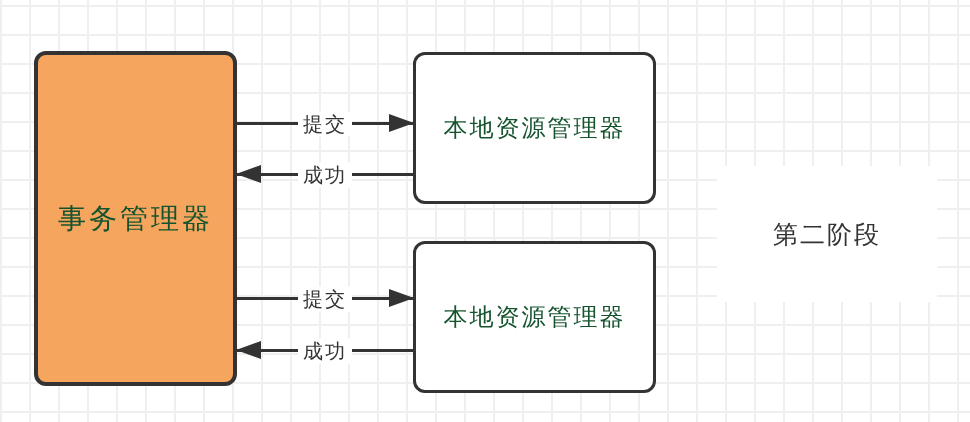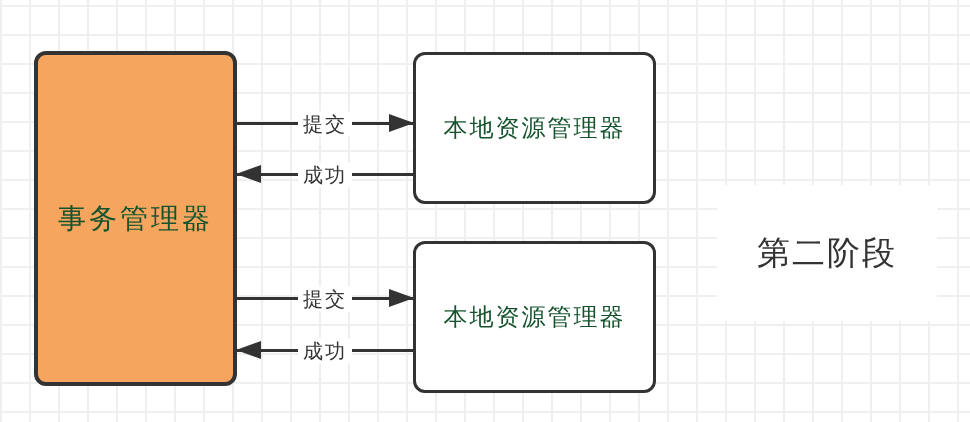--- a/index.html
+++ b/index.html
@@ -109,28 +109,28 @@
 
   .flow-commit-top    { top: 123px; }
   .flow-success-top   { top: 174px; }
   .flow-commit-bottom { top: 298px; }
   .flow-success-bottom{ top: 350px; }
 
   
   .phase-box {
     position: absolute;
     left: 717px;
-    top: 185px;
+    top: 166px;
     width: 220px;
     height: 136px;
     background: #ffffff;
     display: flex;
     align-items: center;
     justify-content: center;
-    font-size: 33px;
+    font-size: 25px;
     letter-spacing: 2px;
     color: #333333;
     white-space: nowrap;
   }
 </style>
 </head>
 <body>
 
 <div class="canvas">
 

